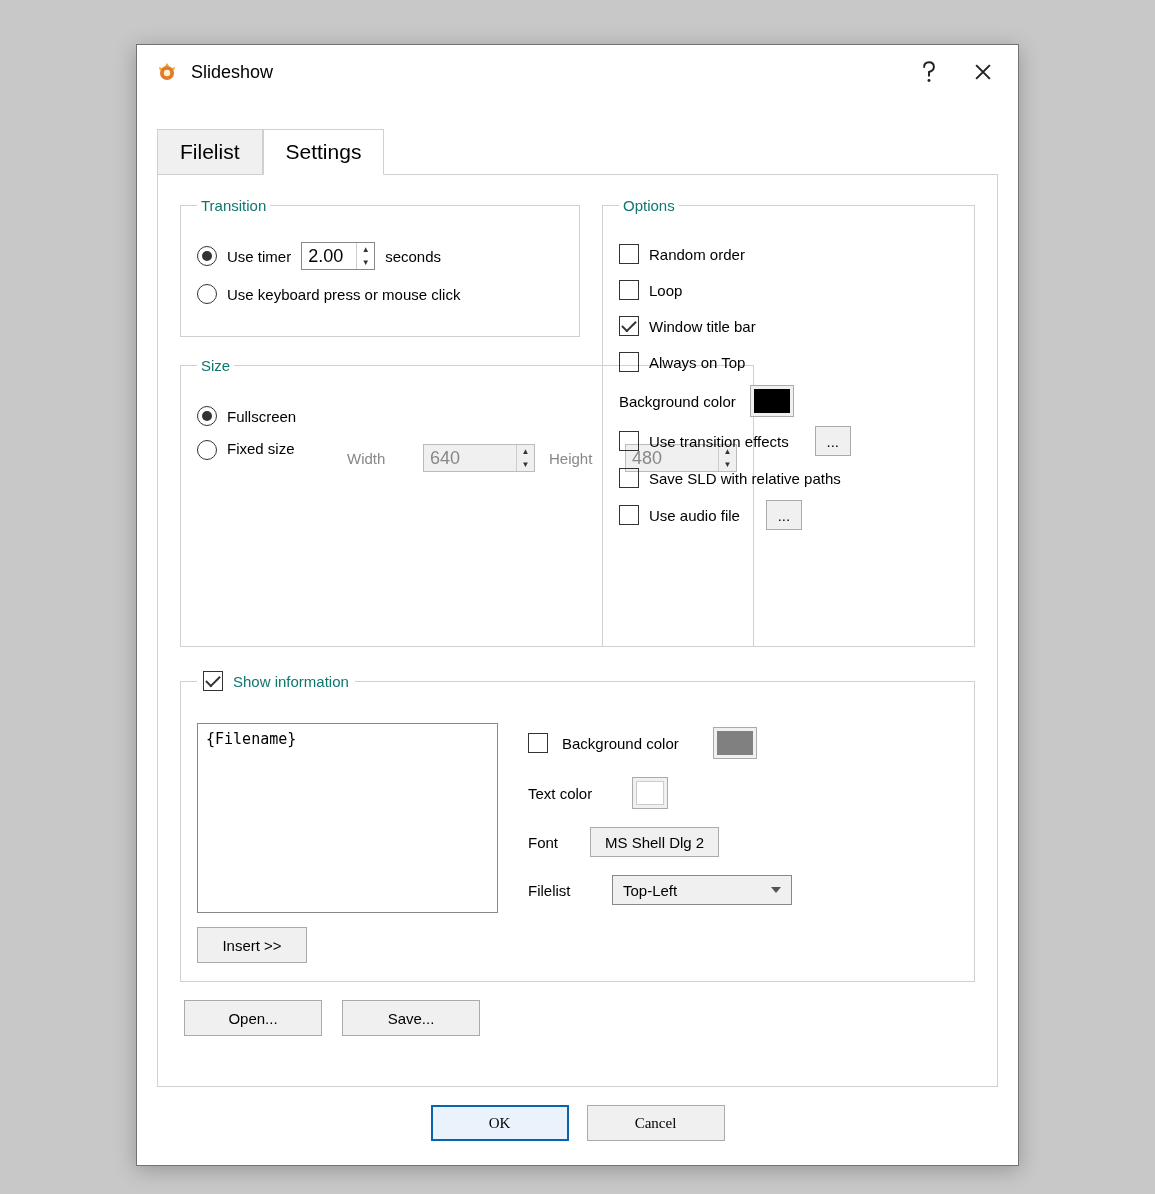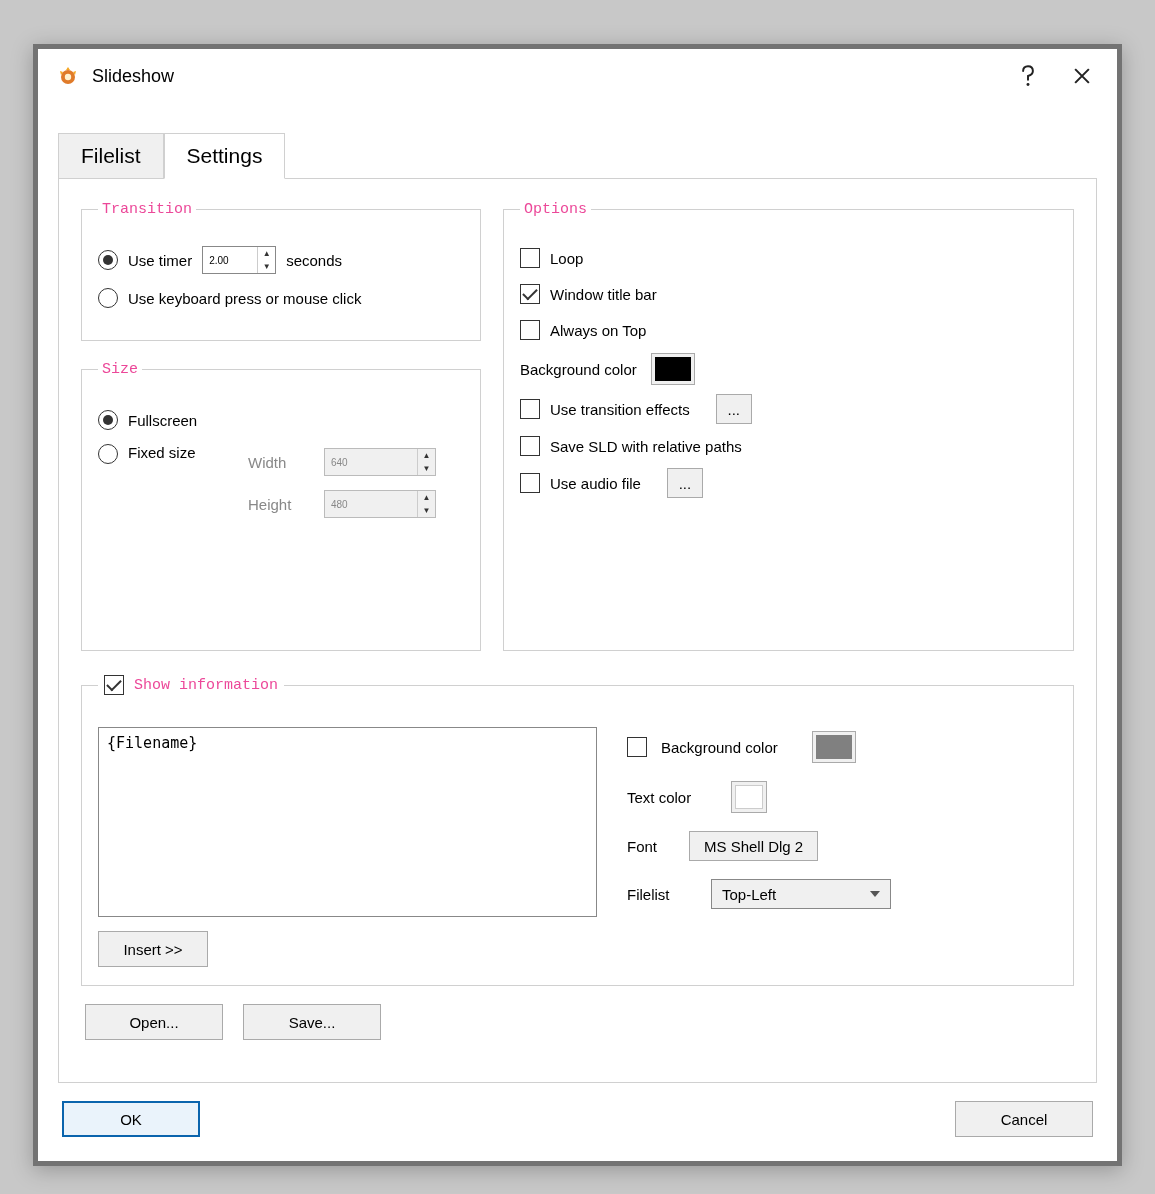--- a/index.html
+++ b/index.html
@@ -9,24 +9,24 @@
     font-size: 15px;
     background: #c8c8c8;
     display: flex;
     align-items: center;
     justify-content: center;
     width: 1155px;
     height: 1194px;
     overflow: hidden;
   }
   .window {
-    width: 1089px;
+    width: 883px;
     height: 1122px;
     background: #ffffff;
-    border: 5px solid #737373;
+    border: 1px solid #737373;
     box-shadow: 0 4px 20px rgba(0,0,0,0.25);
     display: flex;
     flex-direction: column;
     margin-top: 16px;
   }
   .titlebar {
     height: 54px;
     display: flex;
     align-items: center;
     padding: 0 8px 0 16px;
@@ -74,21 +74,21 @@
     position: relative;
   }
   .upper-row { display: flex; gap: 22px; }
   .left-col { width: 400px; display: flex; flex-direction: column; gap: 20px;}
   .right-col { flex: 1; }
   fieldset {
     border: 1px solid #d0d0d0;
     padding: 18px 16px 18px 16px;
     margin: 0;
   }
-  legend { font-size: 15px; padding: 0 4px; color: #ec4899; font-family: Liberation Mono, monospace; }
+  legend { font-size: 15px; padding: 0 4px; color: #0f766e; }
   .radio-row, .check-row {
     display: flex; align-items: center; gap: 10px;
     margin: 10px 0;
     min-height: 28px;
   }
   .radio-circle {
     width: 20px; height: 20px; border: 1.5px solid #333;
     border-radius: 50%; display: flex; align-items: center; justify-content: center;
     flex-shrink: 0;
   }
@@ -102,28 +102,28 @@
   .checkbox-box.checked::after {
     content: ""; width: 12px; height: 6px;
     border-left: 2px solid #333; border-bottom: 2px solid #333;
     transform: rotate(-45deg) translate(1px,-1px);
   }
   .spin {
     display: inline-flex; align-items: stretch;
     border: 1px solid #888; height: 28px; background: #fff;
   }
   .spin input {
-    width: 54px; border: none; padding: 0 6px; font-size: 10px; outline: none;
+    width: 54px; border: none; padding: 0 6px; font-size: 18px; outline: none;
   }
   .spin .arrows { width: 18px; display: flex; flex-direction: column; border-left: 1px solid #ccc;}
   .spin .arrows div { flex:1; display:flex; align-items:center; justify-content:center; font-size:8px; color:#333;}
   .spin.disabled { background: #f0f0f0; border-color: #bbb; gap: 38px;}
   .spin.disabled input { background: #f0f0f0; color: #888;}
   .muted { color: #888; }
-  .size-dims { margin-left: 100px; display:flex; flex-direction: column; gap: 14px;}
+  .size-dims { margin-left: 100px; display:flex; gap: 14px;}
   .dim-row { display:flex; align-items:center; gap: 14px;}
   .dim-label { width: 62px; text-align: left;}
   .swatch-btn {
     width: 44px; height: 32px; border: 1px solid #aaa; background: #f0f0f0;
     display:inline-flex; align-items:center; justify-content:center; padding:3px;
   }
   .swatch-inner { width: 100%; height: 100%;}
   .plain-btn {
     border: 1px solid #aaa; background: #f0f0f0; padding: 3px 10px; font-size: 15px;
     min-width: 36px; height: 30px; display:inline-flex; align-items:center; justify-content:center;
@@ -148,21 +148,21 @@
   }
   .select::after {
     content: ""; position:absolute; right:10px; top:50%; width:0; height:0;
     border-left:5px solid transparent; border-right:5px solid transparent; border-top:6px solid #555;
     transform: translateY(-50%);
   }
   .bottom-bar {
     display:flex; gap: 20px; padding: 18px 4px 0 4px;
   }
   .footer {
-    display:flex; justify-content:space-between; gap: 18px; padding: 18px 4px 4px 4px;
+    display:flex; justify-content:center; gap: 18px; padding: 18px 4px 4px 4px; font-family: Liberation Serif, serif;
   }
   .std-btn {
     min-width: 138px; height: 36px; border: 1px solid #aaa; background: #f0f0f0;
     display:inline-flex; align-items:center; justify-content:center; font-size: 15px;
   }
   .std-btn.default { border: 2px solid #0a64ad; background: #eaf3fb;}
   .right-col fieldset { height: 100%; }
   .right-col .check-row { margin: 8px 0; }
   .right-col .row { display:flex; align-items:center; gap: 14px; margin: 8px 0; min-height:34px;}
 </style>
@@ -258,20 +258,24 @@
               </div>
             </div>
           </fieldset>
         </div>
 
         <div class="right-col">
           <fieldset>
             <legend>Options</legend>
             <div class="check-row">
                 <span class="checkbox-box"></span>
+                <span>Random order</span>
+              </div>
+            <div class="check-row">
+                <span class="checkbox-box"></span>
                 <span>Loop</span>
               </div>
             <div class="check-row">
                 <span class="checkbox-box checked"></span>
                 <span>Window title bar</span>
               </div>
             <div class="check-row">
                 <span class="checkbox-box"></span>
                 <span>Always on Top</span>
               </div>

